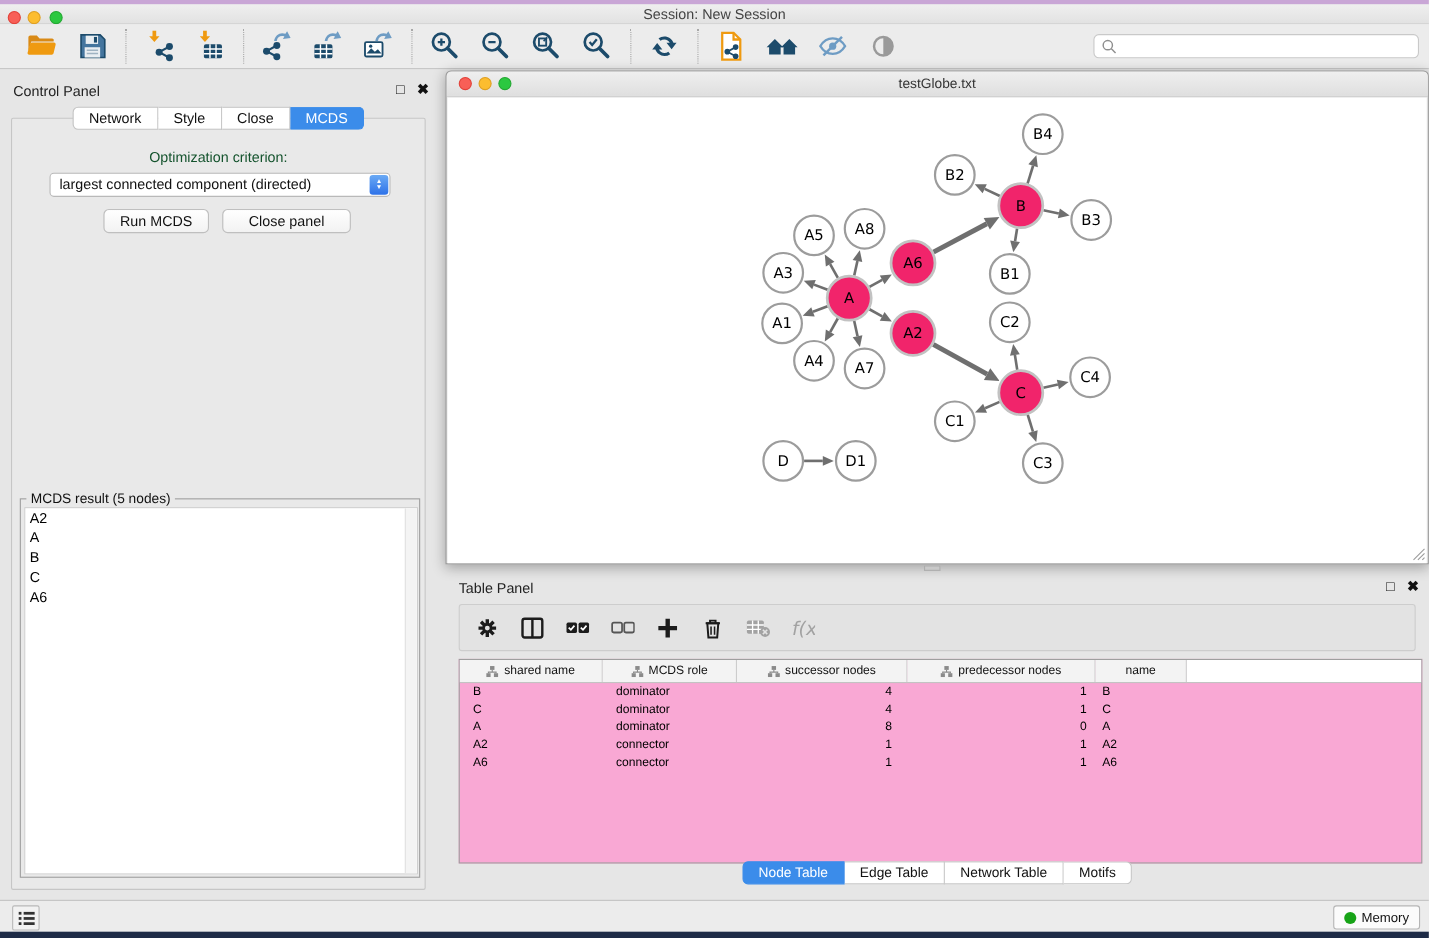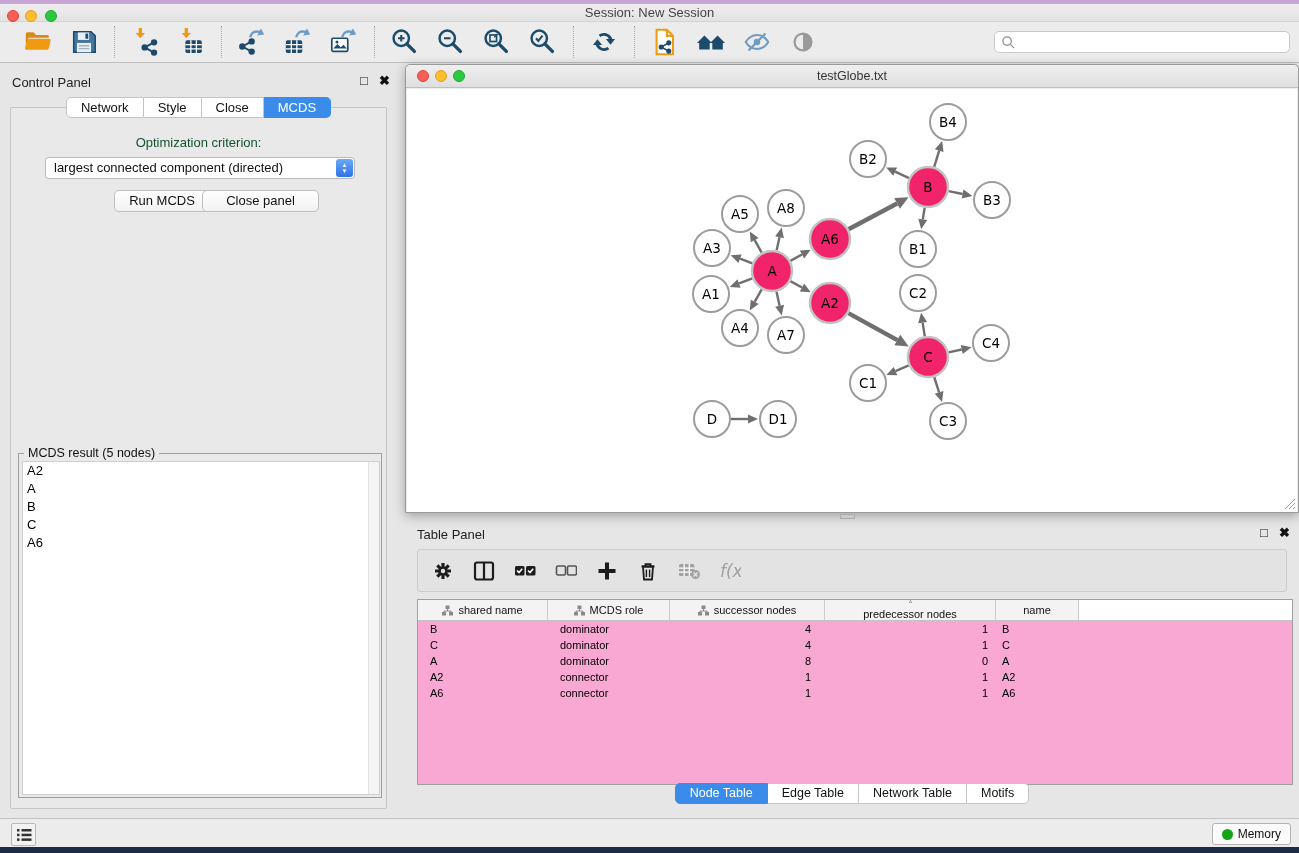--- a/index.html
+++ b/index.html
@@ -39,21 +39,21 @@
   .tab { height:21px; line-height:19px; padding:0 14px; font-size:13px; background:#fff; border:1px solid #c4c4c4; border-left:none; color:#111; cursor:pointer; }
   .tab:first-child { border-left:1px solid #c4c4c4; border-radius:5px 0 0 5px; }
   .tab:last-child { border-radius:0 5px 5px 0; }
   .tab.sel { background:#3b8cea; border-color:#3b8cea; color:#fff; }
   #cp-body { position:absolute; left:4px; top:41px; width:377px; height:702px; background:#e9e9e9; border:1px solid #c6c6c6; border-radius:2px; }
   #opt-label { width:100%; text-align:center; top:27px; font-size:13px; color:#14532d; }
   #opt-select { left:34px; top:49px; width:310px; height:22px; background:#fff; border:1px solid #b9b9b9; border-radius:4px; font-size:13px; line-height:20px; padding-left:8px; color:#111; cursor:pointer; }
   #opt-stepper { position:absolute; right:1px; top:1px; width:17px; height:18px; border-radius:3px; background:linear-gradient(#6aaaf5,#2e72e8); display:flex; flex-direction:column; align-items:center; justify-content:center; gap:1px; }
   #opt-stepper span { color:#fff; font-size:6px; line-height:5px; }
   .cp-btn { position:absolute; top:82px; height:22px; background:linear-gradient(#ffffff,#f2f2f2); border:1px solid #bfbfbf; border-radius:5px; font-size:13px; color:#111; text-align:center; line-height:20px; cursor:pointer; }
-  #run-btn { left:83px; width:96px;margin-left:20px; }
+  #run-btn { left:83px; width:96px; }
   #close-btn { left:191px; width:117px; }
   #mcds-group { position:absolute; left:7px; top:345px; width:364px; height:345px; border:1px solid #9f9f9f; }
   #mcds-legend { position:absolute; left:5px; top:-8px; background:#e9e9e9; padding:0 4px; font-size:12.5px; color:#111; }
   #mcds-list { position:absolute; left:3px; top:7px; width:358px; height:334px; background:#fff; border:1px solid #cfcfcf; font-size:13px; overflow:hidden; }
   #mcds-list .li { padding:1px 0 1px 4px; line-height:16px; color:#000; cursor:default; }
   #mcds-scroll { position:absolute; right:0; top:0; width:11px; height:100%; background:#f4f4f4; border-left:1px solid #e2e2e2; }
 
   
   #net-window { left:405px; top:1px; width:894px; height:449px; background:#ececec; border:1px solid #9a9a9a; border-radius:5px 5px 0 0; box-shadow:0 3px 12px rgba(0,0,0,.3); }
   #net-titlebar { position:absolute; left:0; top:0; width:100%; height:23px; background:linear-gradient(#efefef,#dfdfdf); border-bottom:1px solid #bfbfbf; border-radius:5px 5px 0 0; }
@@ -549,21 +549,21 @@
             <svg width="11" height="11" viewBox="0 0 11 11">
               <g fill="#8a8a8a">
                 <rect x="3.5" y="0.5" width="4" height="3.5"></rect>
                 <rect x="0" y="7" width="4" height="3.5"></rect>
                 <rect x="7" y="7" width="4" height="3.5"></rect>
                 <path d="M5.5 4v2M2 7V6h7v1" stroke="#8a8a8a" fill="none"></path>
               </g>
             </svg>
             <span>successor nodes</span>
           </div>
-          <div class="th" style="width: 171px; flex-direction: column;">
+          <div class="th" style="width: 171px;">
             <svg width="11" height="11" viewBox="0 0 11 11">
               <g fill="#8a8a8a">
                 <rect x="3.5" y="0.5" width="4" height="3.5"></rect>
                 <rect x="0" y="7" width="4" height="3.5"></rect>
                 <rect x="7" y="7" width="4" height="3.5"></rect>
                 <path d="M5.5 4v2M2 7V6h7v1" stroke="#8a8a8a" fill="none"></path>
               </g>
             </svg>
             <span>predecessor nodes</span>
           </div>

